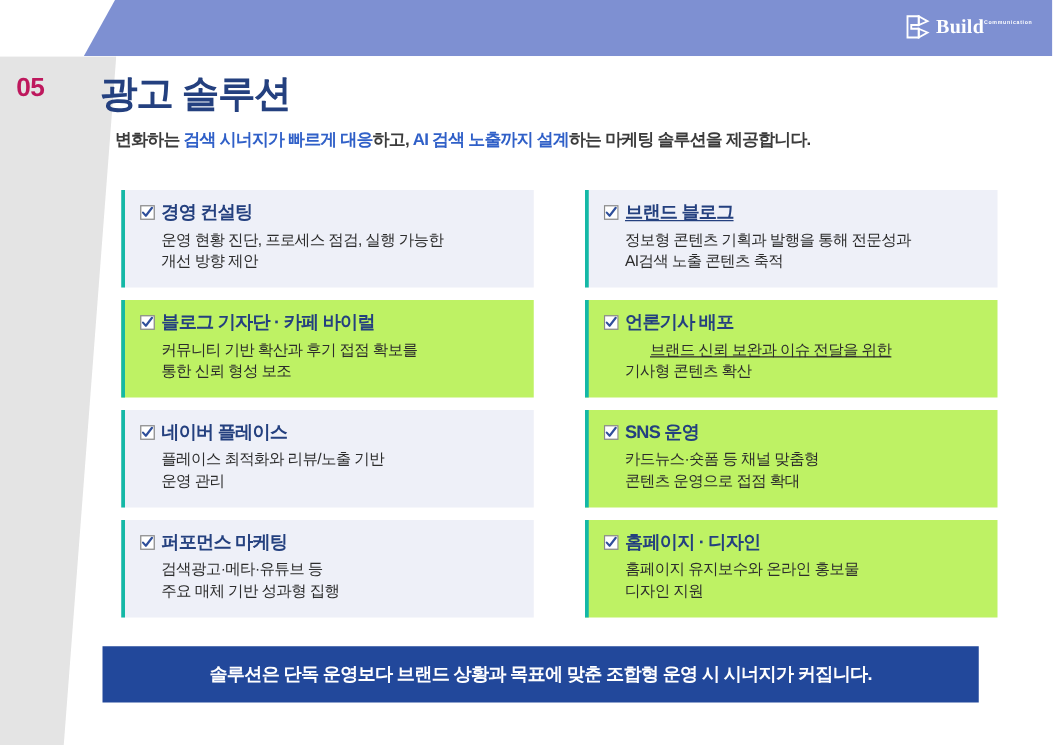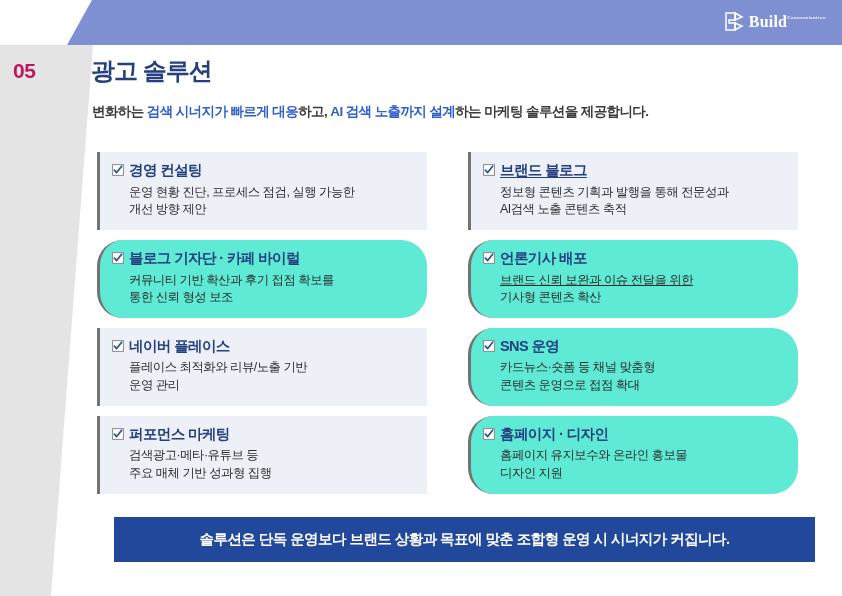--- a/index.html
+++ b/index.html
@@ -41,66 +41,66 @@
     letter-spacing:.55px;margin-top:2px;text-align:center;
     transform:scaleY(1.05);
   }
 
   
   .num{
     position:absolute;left:13px;top:59px;z-index:4;
     font-size:21px;font-weight:bold;color:#be185d;letter-spacing:-.5px;
   }
   .title{
-    position:absolute;left:91px;top:55px;z-index:4;
-    font-size:24px;font-weight:bold;color:#24407f;letter-spacing:-1px;
+    position:absolute;left:80px;top:55px;z-index:4;
+    font-size:30px;font-weight:bold;color:#24407f;letter-spacing:-1px;
   }
   .subtitle{
     position:absolute;left:92px;top:103px;z-index:4;
     font-size:13.5px;font-weight:bold;color:#3b3b3b;letter-spacing:-.6px;
     white-space:nowrap;
   }
   .subtitle .hl{color:#3060c8;}
 
   
   .grid{
     position:absolute;left:97px;top:152px;z-index:4;
     width:701px;
     display:grid;grid-template-columns:330px 330px;
     column-gap:41px;row-gap:10px;
   }
   .card{
-    border-left:3px solid #737373;
+    border-left:3px solid #14b8a6;
     background:#eef0f8;
     padding:10px 12px 11px 12px;
     box-sizing:border-box;
     min-height:76px;
   }
-  .card.alt{background:#5eead4;border-radius:26px;}
+  .card.alt{background:#bef264;}
   .card-head{
     display:flex;align-items:flex-start;gap:5px;
     font-size:14.5px;font-weight:bold;color:#24407f;
     letter-spacing:-.6px;line-height:1.15;
   }
   .chk{
     display:inline-block;width:12px;height:12px;flex:0 0 12px;
     margin-top:2px;position:relative;
   }
   .chk svg{display:block;}
   .card-title.underline{text-decoration:underline;text-underline-offset:2px;}
   .card-body{
     margin-top:5px;margin-left:17px;
     font-size:12.4px;color:#2c2c2c;letter-spacing:-.5px;
     line-height:1.42;font-weight:500;
   }
-  .card-body .u{text-decoration:underline;text-underline-offset:1px;}
+  .card-body .u{text-decoration:underline;text-underline-offset:1px;margin-left:20px;}
 
   
   .banner{
-    position:absolute;left:114px;top:517px;width:701px;height:45px;
+    position:absolute;left:82px;top:517px;width:701px;height:45px;
     background:#22489b;z-index:4;
     display:flex;align-items:center;justify-content:center;
   }
   .banner span{
     color:#ffffff;font-size:14.5px;font-weight:bold;letter-spacing:-.55px;
   }
 </style>
 </head>
 <body>
 

